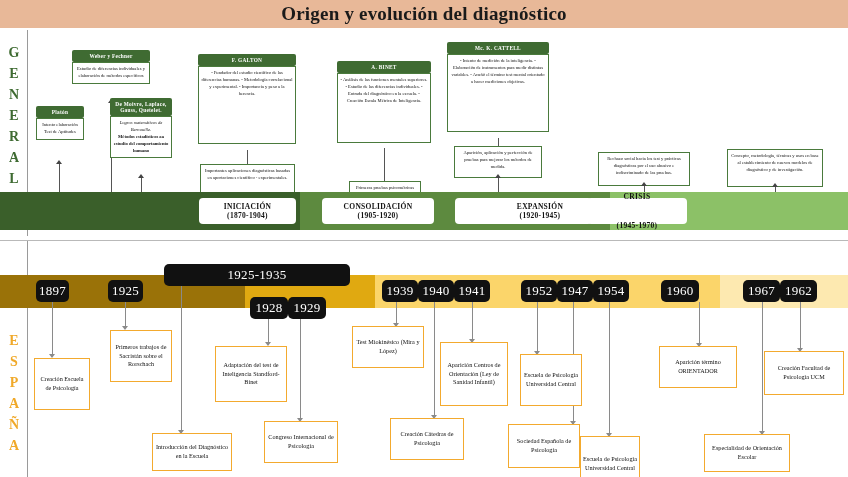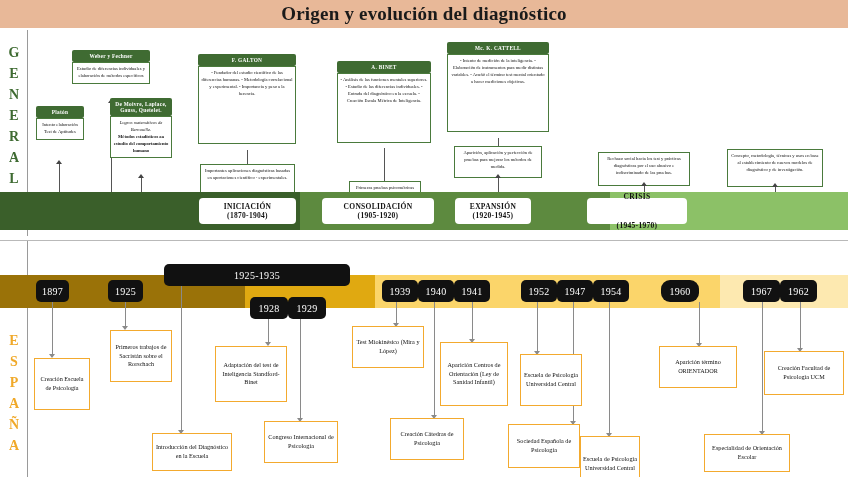--- a/index.html
+++ b/index.html
@@ -115,21 +115,21 @@
   .sbar-tip{
     position:absolute;top:0;width:0;height:0;
     border-top:16.5px solid transparent;
     border-bottom:16.5px solid transparent;
   }
   .year-pill{
     position:absolute;
     background:#111111;color:#ffffff;
     border-radius:5px;
     display:flex;align-items:center;justify-content:center;
-    font-size:10px;
+    font-size:13px;
     font-family:"Liberation Serif", serif;
     letter-spacing:0.3px;
   }
   .ybox{
     position:absolute;
     background:#ffffff;border:1px solid #f3aa2e;
     color:#111;font-size:6.2px;
     text-align:center;
     display:flex;align-items:center;justify-content:center;
     line-height:1.45;
@@ -236,21 +236,21 @@
   <div class="phase-seg" style="left:610px;width:238px;background:#8cc167;"></div>
 
   <div class="phase-label" style="left:199px;width:97px;">
     <span>INICIACIÓN</span>
     <span>(1870-1904)</span>
   </div>
   <div class="phase-label" style="left:322px;width:112px;">
     <span>CONSOLIDACIÓN</span>
     <span>(1905-1920)</span>
   </div>
-  <div class="phase-label" style="left:455px;width:76px;">
+  <div class="phase-label" style="left:455px;width:104px;padding-left:33px;">
     <span>EXPANSIÓN</span>
     <span>(1920-1945)</span>
   </div>
   <div class="phase-label" style="left:587px;width:100px;gap:20px;">
     <span>CRISIS</span>
     <span>(1945-1970)</span>
   </div>
 </div>
 
 <div id="spain-section">
@@ -279,21 +279,21 @@
   <div class="year-pill" style="left:108px;top:40px;width:35px;height:22px;">1925</div>
   <div class="year-pill" style="left:164px;top:24px;width:186px;height:22px;">1925-1935</div>
   <div class="year-pill" style="left:250px;top:57px;width:38px;height:22px;">1928</div>
   <div class="year-pill" style="left:288px;top:57px;width:38px;height:22px;">1929</div>
   <div class="year-pill" style="left:382px;top:40px;width:36px;height:22px;">1939</div>
   <div class="year-pill" style="left:418px;top:40px;width:36px;height:22px;">1940</div>
   <div class="year-pill" style="left:454px;top:40px;width:36px;height:22px;">1941</div>
   <div class="year-pill" style="left:521px;top:40px;width:36px;height:22px;">1952</div>
   <div class="year-pill" style="left:557px;top:40px;width:36px;height:22px;">1947</div>
   <div class="year-pill" style="left:593px;top:40px;width:36px;height:22px;">1954</div>
-  <div class="year-pill" style="left:661px;top:40px;width:38px;height:22px;border-radius:9px;">1960</div>
+  <div class="year-pill" style="left:661px;top:40px;width:38px;height:22px;">1960</div>
   <div class="year-pill" style="left:743px;top:40px;width:37px;height:22px;">1967</div>
   <div class="year-pill" style="left:780px;top:40px;width:37px;height:22px;">1962</div>
 
   <div class="yconn" style="left:52px;top:62px;height:53px;"></div>
   <div class="yarrow" style="left:49px;top:114px;"></div>
 
   <div class="yconn" style="left:125px;top:62px;height:25px;"></div>
   <div class="yarrow" style="left:122px;top:86px;"></div>
 
   <div class="yconn" style="left:181px;top:46px;height:145px;"></div>

